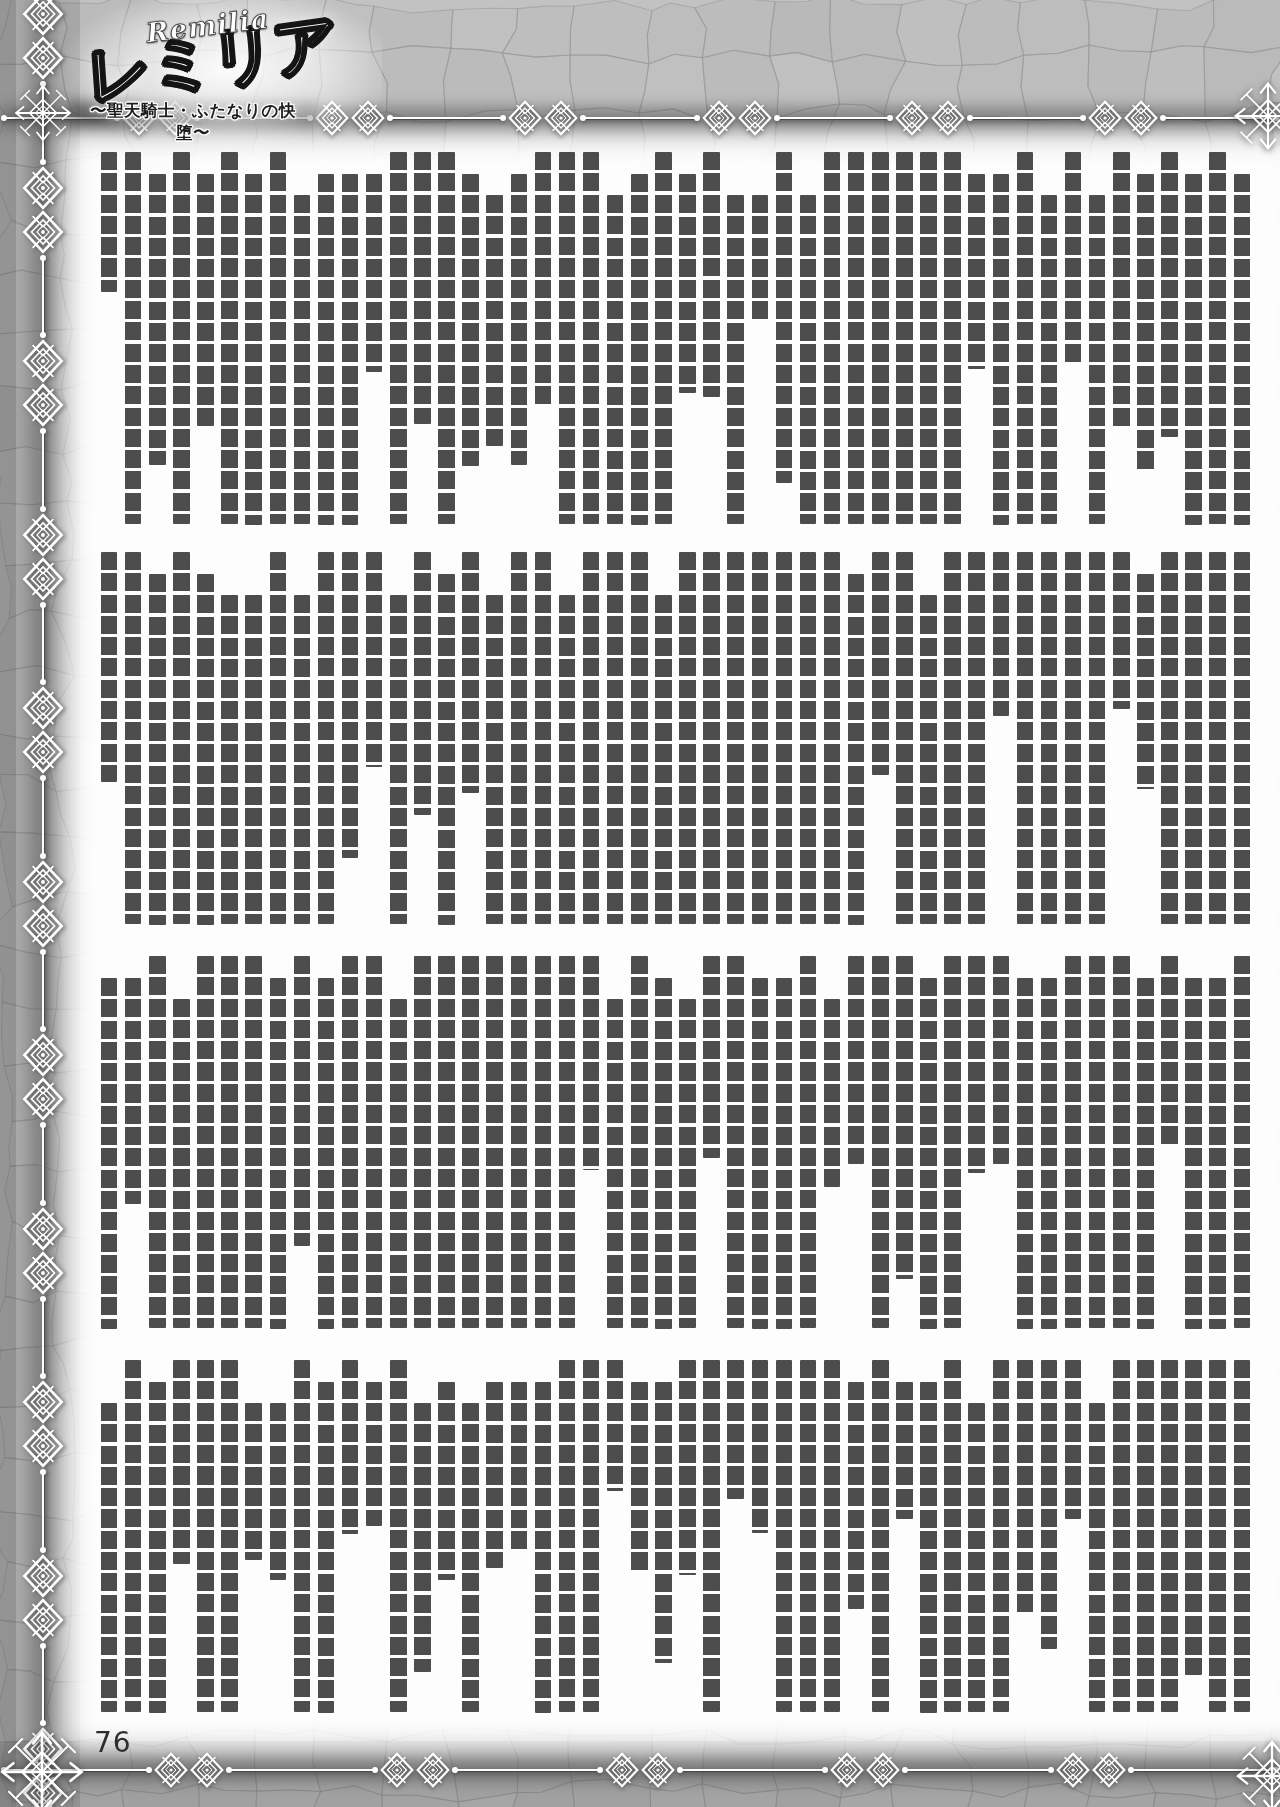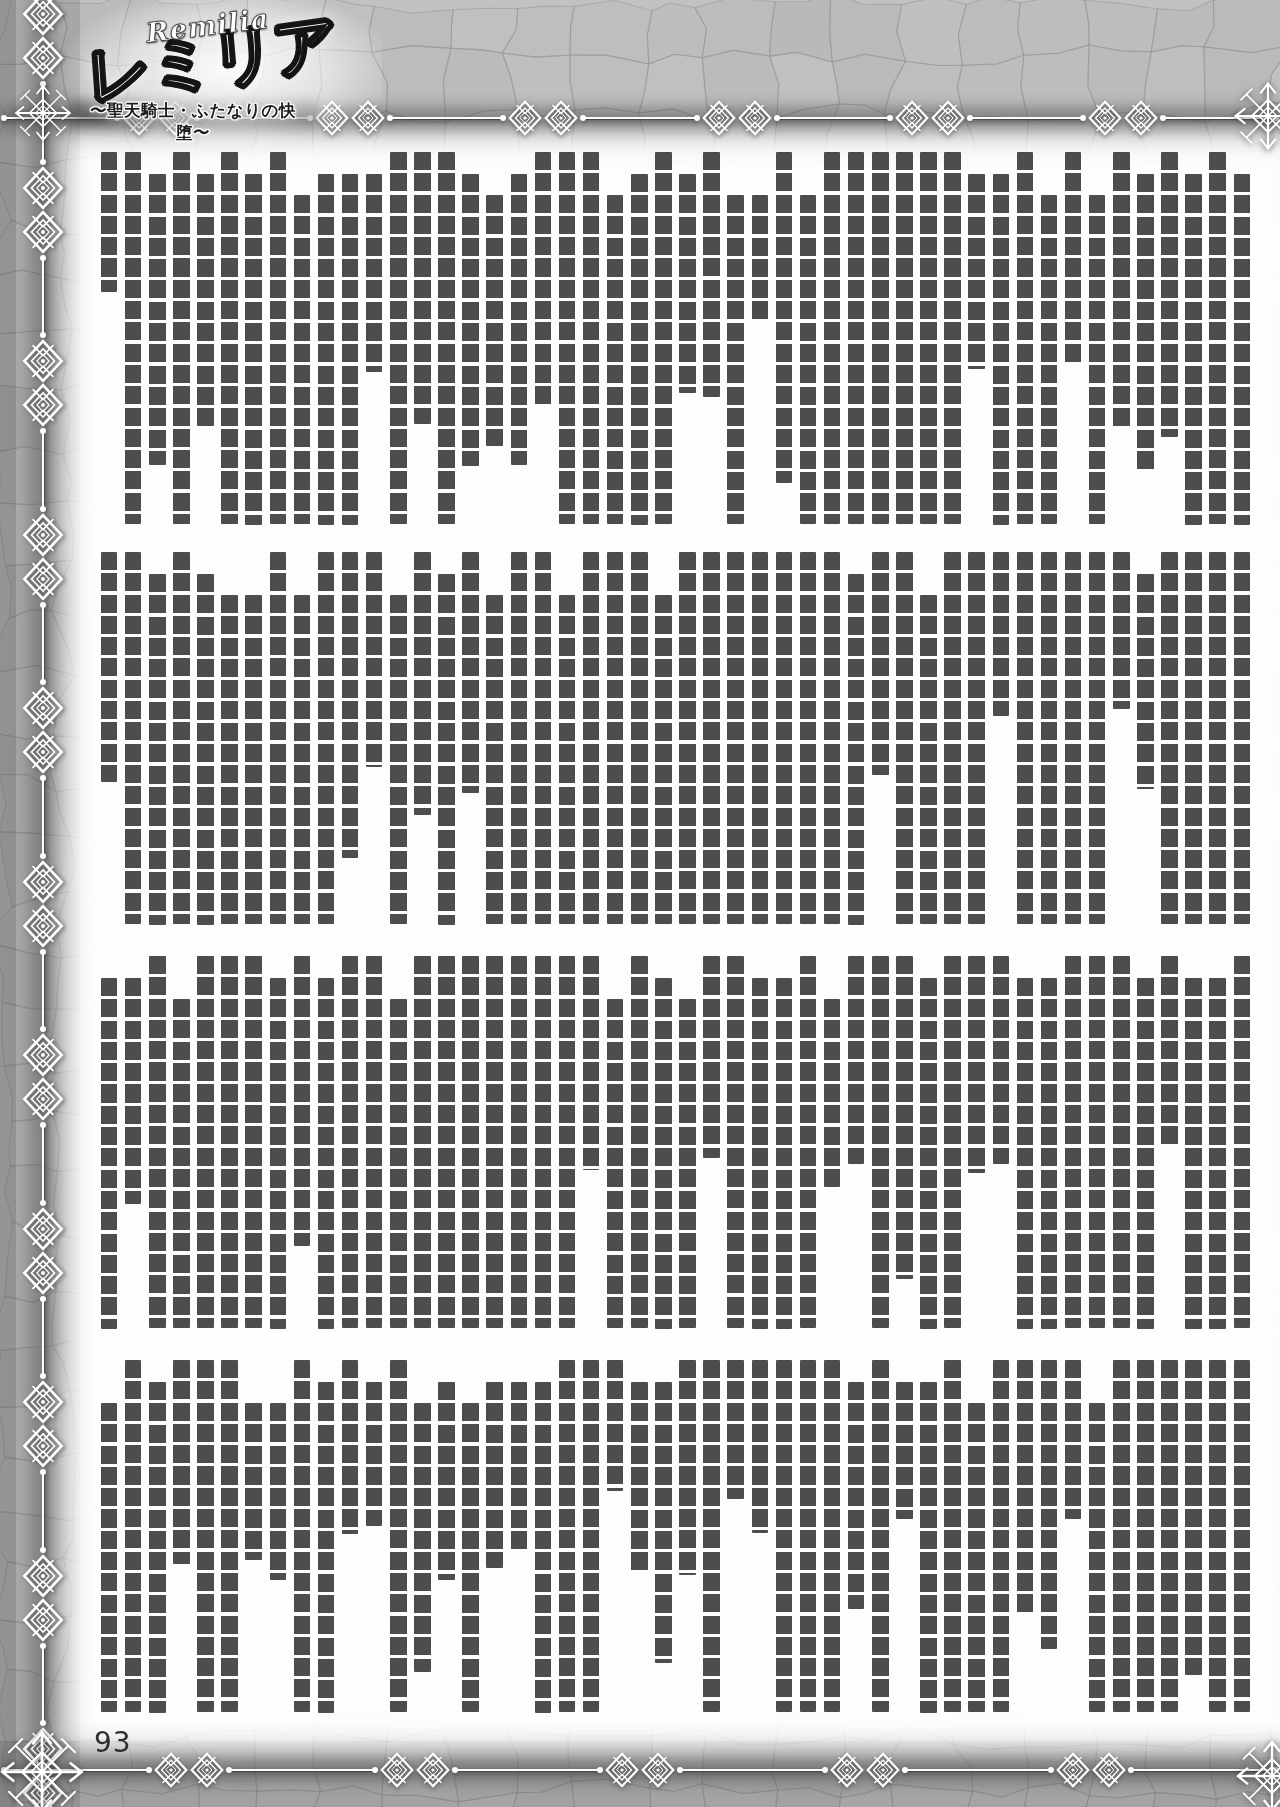--- a/index.html
+++ b/index.html
@@ -1546,15 +1546,15 @@
         <div class="tcol" style="right: 988.1px; top: 43px; height: 157px; width: 16.5px;"></div>
         <div class="tcol" style="right: 1012.2px; top: 0px; height: 352px; width: 16.5px;"></div>
         <div class="tcol" style="right: 1036.3px; top: 0px; height: 352px; width: 16.5px;"></div>
         <div class="tcol" style="right: 1060.4px; top: 0px; height: 204px; width: 16.5px;"></div>
         <div class="tcol" style="right: 1084.5px; top: 21.5px; height: 331px; width: 16.5px;"></div>
         <div class="tcol" style="right: 1108.6px; top: 0px; height: 352px; width: 16.5px;"></div>
         <div class="tcol" style="right: 1132.7px; top: 43px; height: 309px; width: 16.5px;"></div>
       </div>
     </div>
 
-  <div class="page-number">93</div>
+  <div class="page-number">76</div>
 
 </div>
 
 </body></html>

